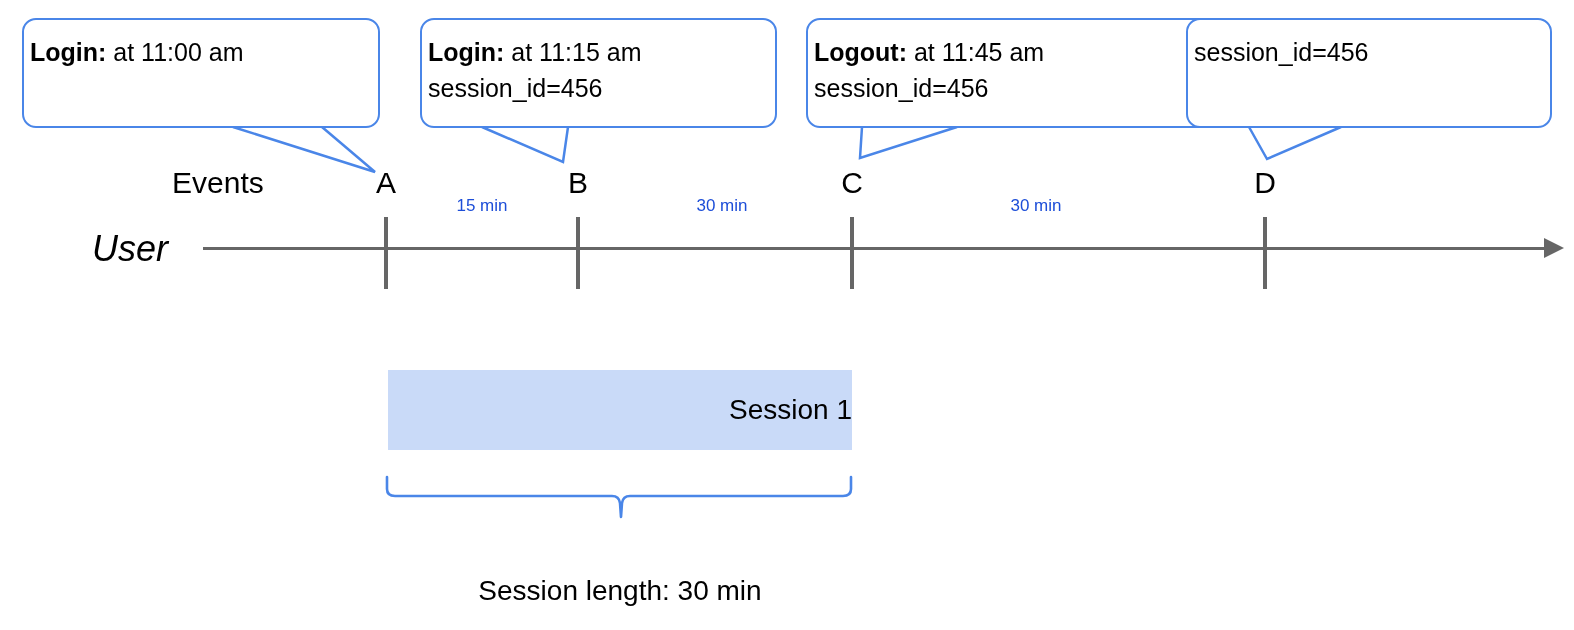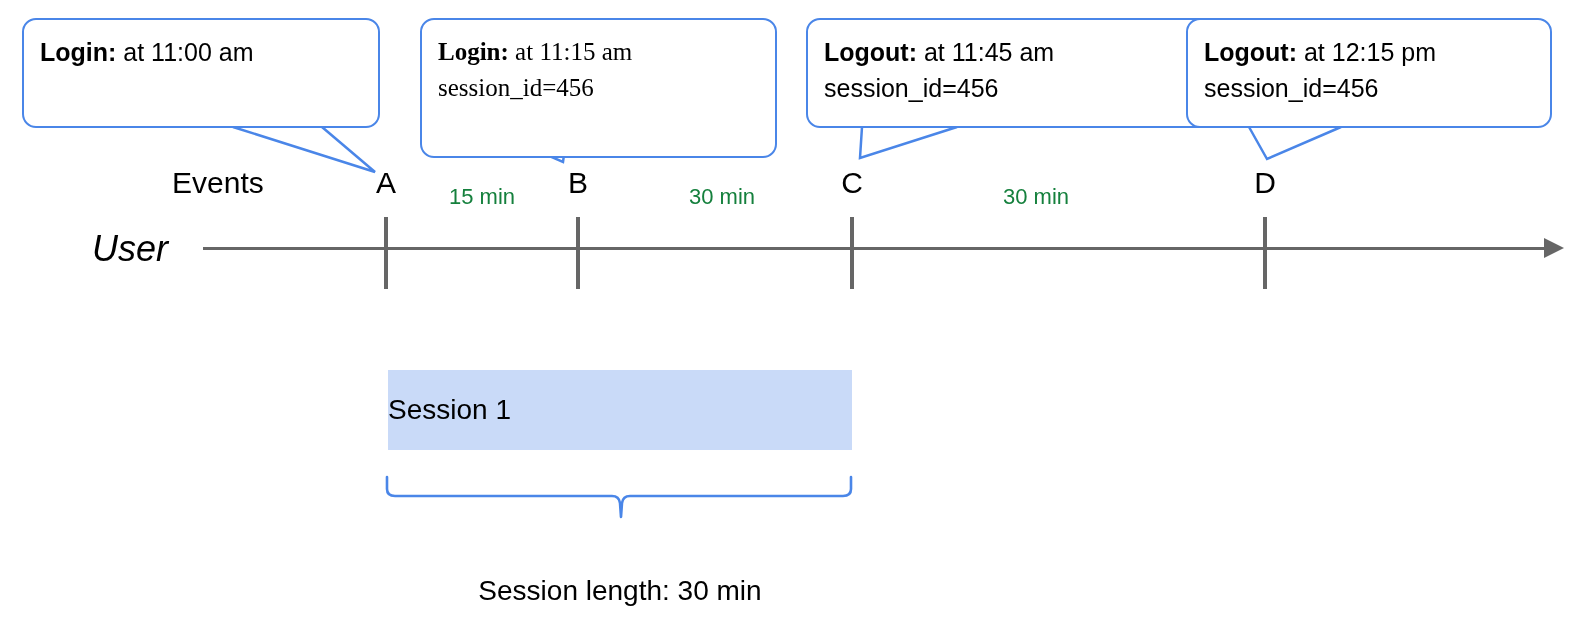--- a/index.html
+++ b/index.html
@@ -16,21 +16,21 @@
     overflow: hidden;
   }
 
   
   .callout {
     position: absolute;
     box-sizing: border-box;
     border: 2px solid #4a86e8;
     border-radius: 14px;
     background: #ffffff;
-    padding: 14px 18px 10px 16px;
+    padding: 14px 18px 10px 6px;
     z-index: 3;
   }
   .callout-line {
     font-size: 25px;
     line-height: 36px;
     color: #000000;
     white-space: nowrap;
   }
   .callout-line .lead {
     font-weight: bold;
@@ -66,24 +66,24 @@
   }
   .event-letter {
     position: absolute;
     font-size: 30px;
     color: #000000;
     transform: translateX(-50%);
     top: 166px;
   }
   .interval-label {
     position: absolute;
-    font-size: 22px;
-    color: #15803d;
-    transform: translateX(-50%);
-    top: 184px;
+    font-size: 17px;
+    color: #1d4ed8;
+    transform: translateX(-50%);
+    top: 196px;
     white-space: nowrap;
   }
   .axis-line {
     position: absolute;
     left: 203px;
     top: 247px;
     width: 1347px;
     height: 3px;
     background: #666666;
   }
@@ -105,21 +105,21 @@
     background: #666666;
     transform: translateX(-50%);
   }
 
   
   .session-bar {
     position: absolute;
     background: #c9daf8;
     display: flex;
     align-items: center;
-    justify-content: flex-start;
+    justify-content: flex-end;
   }
   .session-bar-label {
     font-size: 28px;
     color: #000000;
   }
 
   
   .brace-layer {
     position: absolute;
     left: 0;
@@ -141,38 +141,35 @@
 <body>
 
 <div id="canvas">
 
   <div class="callout" style="left:22px; top:18px; width:358px; height:110px;">
     <div class="callout-line">
       <span class="lead">Login:</span><span> at 11:00 am</span>
     </div>
   </div>
 
-  <div class="callout" style="left:420px; top:18px; width:357px; height:140px;font-family:Liberation Serif, serif;">
+  <div class="callout" style="left:420px; top:18px; width:357px; height:110px;">
     <div class="callout-line">
       <span class="lead">Login:</span><span> at 11:15 am</span>
     </div>
     <div class="callout-line">session_id=456</div>
   </div>
 
   <div class="callout" style="left:806px; top:18px; width:429px; height:110px;">
     <div class="callout-line">
       <span class="lead">Logout:</span><span> at 11:45 am</span>
     </div>
     <div class="callout-line">session_id=456</div>
   </div>
 
   <div class="callout" style="left:1186px; top:18px; width:366px; height:110px;">
-    <div class="callout-line">
-      <span class="lead">Logout:</span><span> at 12:15 pm</span>
-    </div>
     <div class="callout-line">session_id=456</div>
   </div>
 
   <svg class="tail-layer" viewBox="0 0 1574 630">
 
     <path d="M 233,127 L 375,172 L 322,127" fill="#ffffff" stroke="#4a86e8" stroke-width="2.5" stroke-linejoin="miter"></path>
 
     <path d="M 482,127 L 563,162 L 568,127" fill="#ffffff" stroke="#4a86e8" stroke-width="2.5" stroke-linejoin="miter"></path>
 
     <path d="M 862,127 L 860,158 L 957,127" fill="#ffffff" stroke="#4a86e8" stroke-width="2.5" stroke-linejoin="miter"></path>

